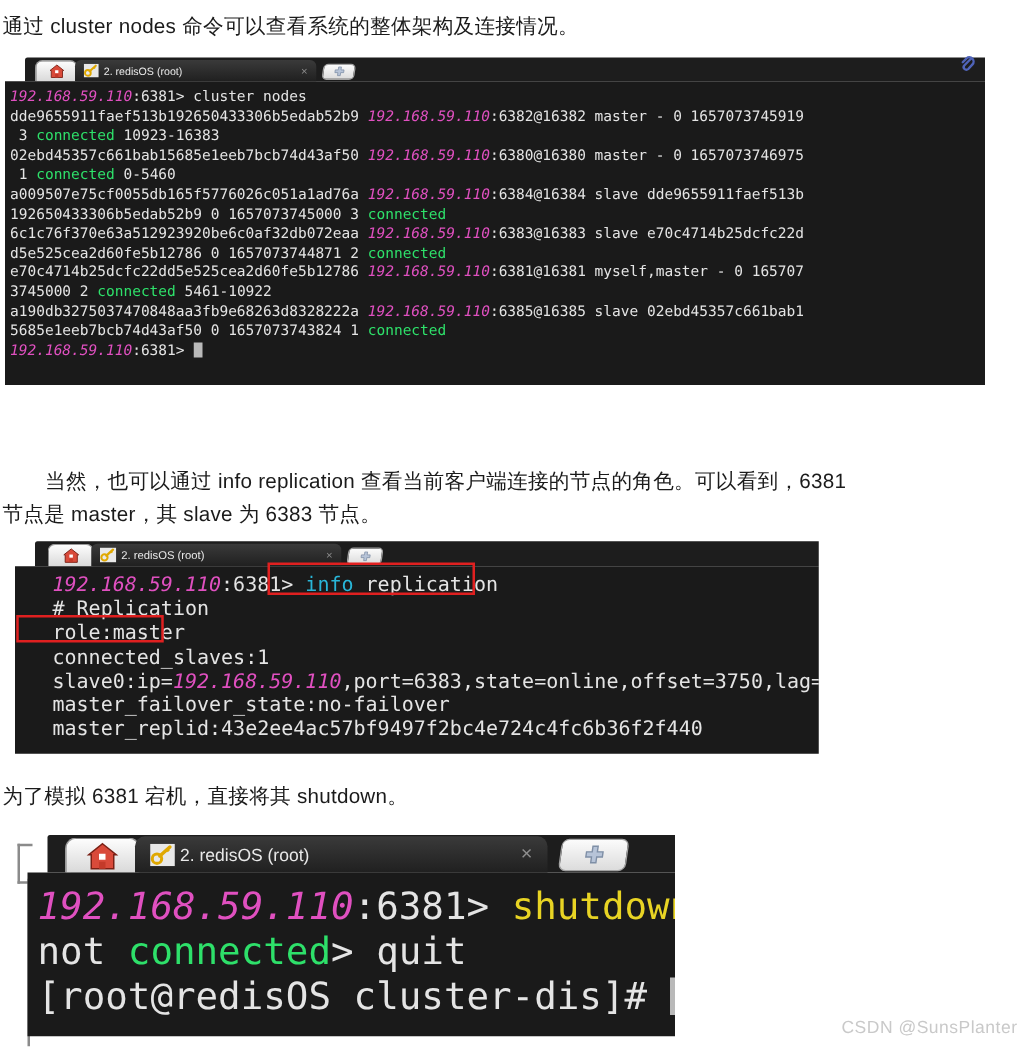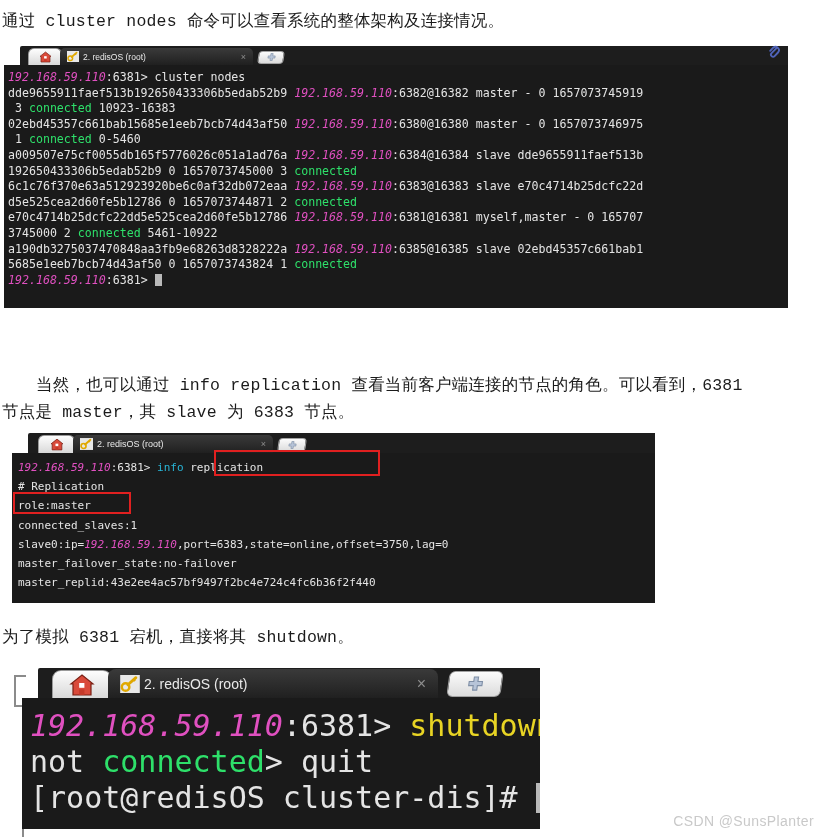--- a/index.html
+++ b/index.html
@@ -11,21 +11,21 @@
     width: 818px;
     height: 839px;
     position: relative;
     font-family: "Liberation Serif", serif;
     overflow: hidden;
   }
 
   
   .prose {
     position: absolute;
-    font-family: Liberation Mono, monospace;
+    font-family: Liberation Sans, sans-serif;
     font-size: 16.5px;
     line-height: 27px;
     color: #1b1b1b;
     letter-spacing: 0.2px;
   }
   .prose .indent { display: inline-block; width: 34px; }
 
   
   .term {
     position: absolute;
@@ -120,21 +120,21 @@
     font-family: "DejaVu Sans Mono", monospace;
     color: #e4e4e4;
     overflow: hidden;
     box-sizing: border-box;
   }
   .term-line {
     white-space: pre;
     line-height: 15.6px;
     font-size: 11.6px;
   }
-  .term-body.t2 .term-line { line-height: 19.2px; font-size: 11px; }
+  .term-body.t2 .term-line { line-height: 19.2px; font-size: 16px; margin-left: 24px; }
   .term-body.t3 .term-line { line-height: 36px; font-size: 30px; letter-spacing: 0px;}
 
   
   .c-prompt { color: #e050c0; font-style: italic; }
   .c-white  { color: #e4e4e4; }
   .c-green  { color: #2ee06a; }
   .c-cyan   { color: #29b6d8; }
   .c-yellow { color: #e8d424; }
   .cursor {
     display: inline-block;

